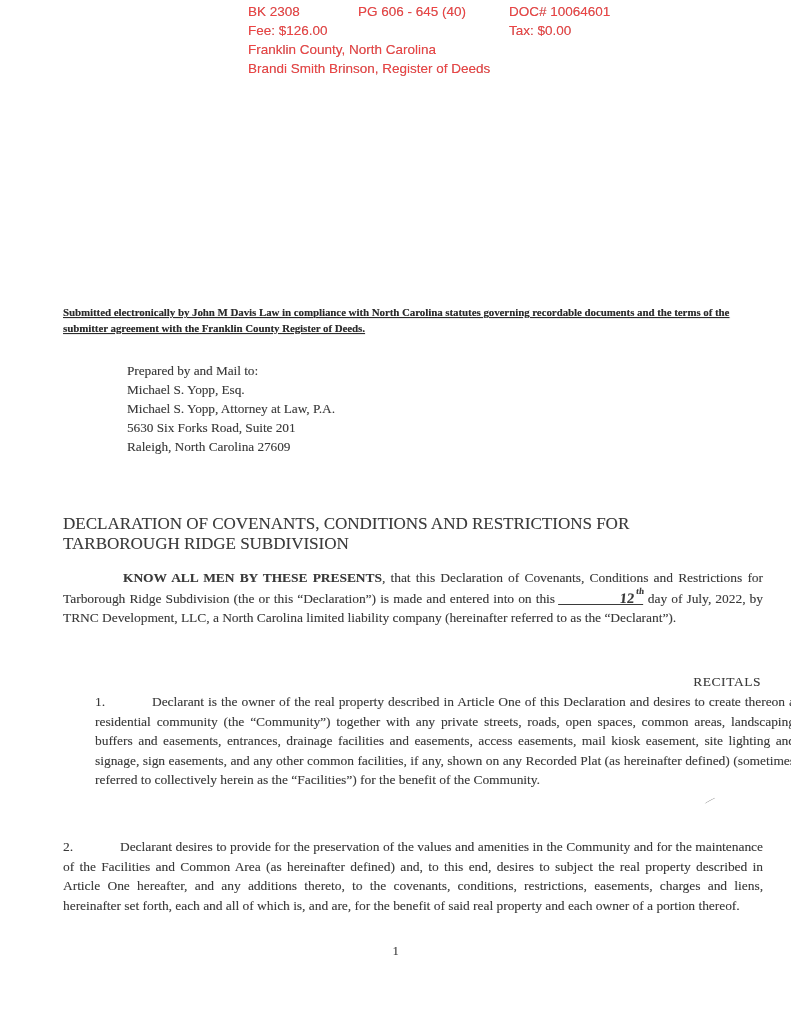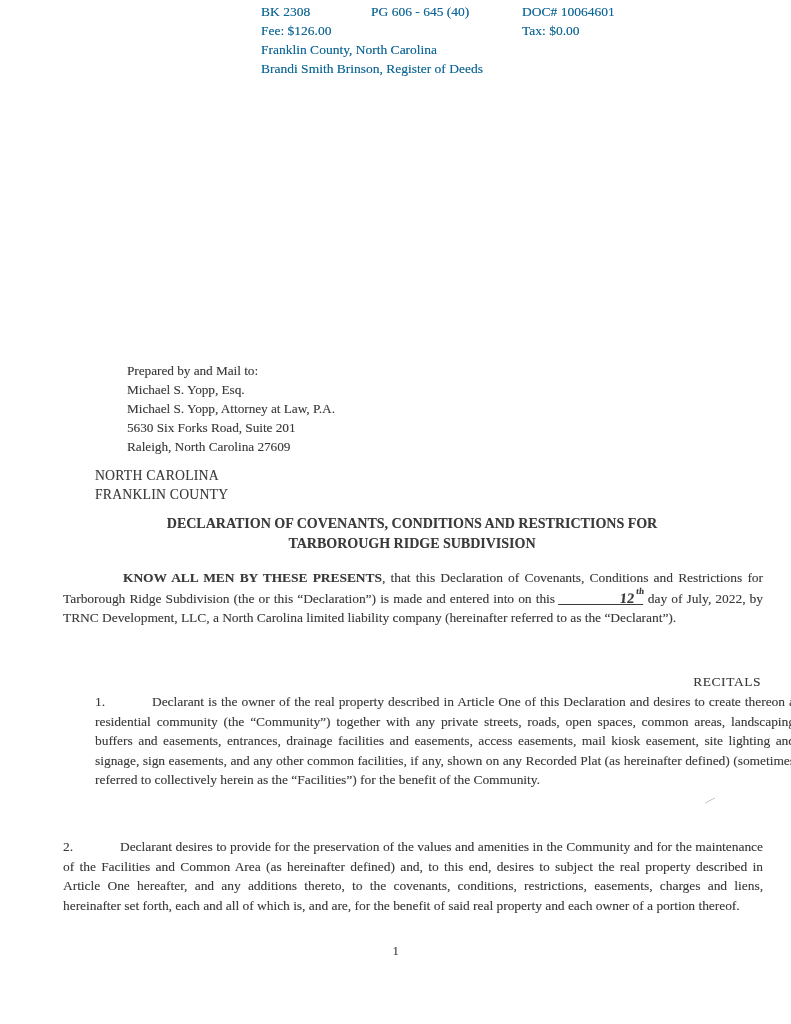--- a/index.html
+++ b/index.html
@@ -7,23 +7,23 @@
   .page {
     position:relative;
     width:791px; height:1024px;
     background:#ffffff;
     overflow:hidden;
     font-family:"Liberation Serif", serif;
     color:#3a3a3a;
   }
   
   .stamp {
-    position:absolute; left:261px; top:4px; width:520px;
-    font-family:Liberation Serif, serif;
-    font-size:13.5px; color:#0369a1;
+    position:absolute; left:248px; top:4px; width:520px;
+    font-family:Liberation Sans, sans-serif;
+    font-size:13.5px; color:#ef4444;
     text-shadow:0 0 0.6px rgba(80,80,82,.5);
   }
   .stamp-row { position:relative; height:19px; }
   .s-c1 { position:absolute; left:0; white-space:nowrap; }
   .s-c2 { position:absolute; left:110px; white-space:nowrap; }
   .s-c3 { position:absolute; left:261px; white-space:nowrap; }
   .s-c4 { position:absolute; left:359px; white-space:nowrap; }
   
   .notice {
     position:absolute; left:63px; top:305px; width:700px;
@@ -37,22 +37,22 @@
   .prepared {
     position:absolute; left:88px; top:362px;
     font-size:13.2px; line-height:18.9px;margin-left:39px;
   }
   .jurisdiction {
     position:absolute; left:95px; top:466px;
     font-size:13.6px; line-height:19px; letter-spacing:.3px;
   }
   .doc-title {
     position:absolute; left:63px; top:514px; width:698px;
-    text-align:center; font-weight:bold;
-    font-size:14px; line-height:20px;
+    text-align:left; font-weight:normal;
+    font-size:17px; line-height:20px;
   }
   .body-par {
     position:absolute; left:63px; width:700px;
     text-align:justify; font-size:13.4px; line-height:19.6px;
   }
   .intro { top:568px; text-indent:60px; }
   .recitals-h {
     position:absolute; left:63px; top:658px; width:698px;
     text-align:right; font-size:13.4px; letter-spacing:.6px;margin-top:16px;
   }
@@ -100,33 +100,30 @@
       <span class="s-c3">Tax: $0.00</span>
     </div>
     <div class="stamp-row">
       <span class="s-c1">Franklin County, North Carolina</span>
     </div>
     <div class="stamp-row">
       <span class="s-c1">Brandi Smith Brinson, Register of Deeds</span>
     </div>
   </header>
 
+  <div class="notice">Submitted electronically by John M Davis Law  in compliance with North Carolina statutes governing recordable documents and the terms of the submitter agreement with the Franklin County Register of Deeds.</div>
 
   <div class="prepared scan">
     <div>Prepared by and Mail to:</div>
     <div>Michael S. Yopp, Esq.</div>
     <div>Michael S. Yopp, Attorney at Law, P.A.</div>
     <div>5630 Six Forks Road, Suite 201</div>
     <div>Raleigh, North Carolina 27609</div>
   </div>
 
-  <div class="jurisdiction scan">
-    <div>NORTH CAROLINA</div>
-    <div>FRANKLIN COUNTY</div>
-  </div>
 
   <h1 class="doc-title scan">
     <div>DECLARATION OF COVENANTS, CONDITIONS AND RESTRICTIONS FOR</div>
     <div>TARBOROUGH RIDGE SUBDIVISION</div>
   </h1>
 
   <p class="body-par intro scan"><b>KNOW ALL MEN BY THESE PRESENTS</b><span>, that this Declaration of Covenants, Conditions and Restrictions for Tarborough Ridge Subdivision (the or this “Declaration”) is made and entered  into on this </span><span class="day-hand"><span>12</span><sup>th</sup></span><span> day of July, 2022, by TRNC Development, LLC, a North Carolina limited liability company (hereinafter referred to as the “Declarant”).</span></p>
 
   <div class="recitals-h scan">RECITALS</div>
 

